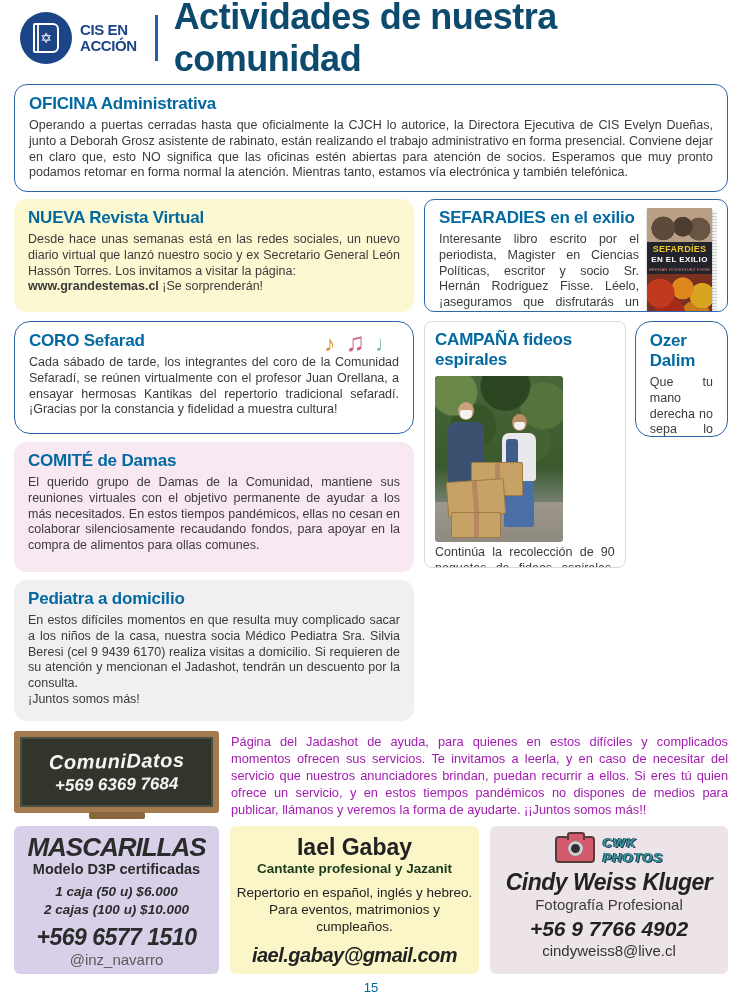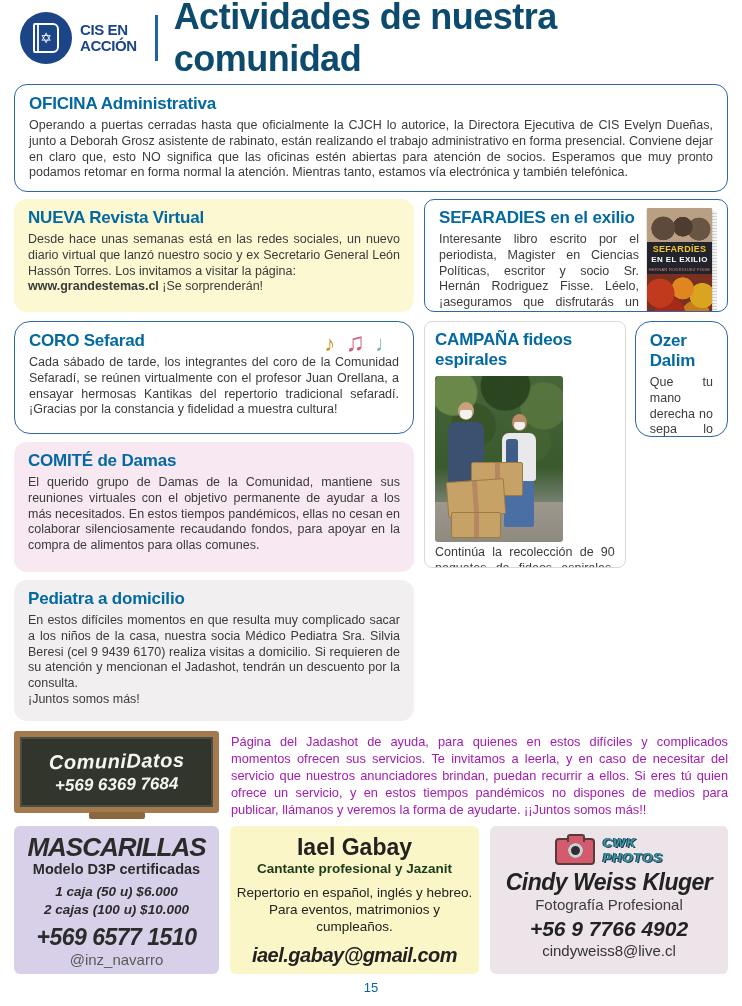--- a/index.html
+++ b/index.html
@@ -109,21 +109,21 @@
   .masc-sub { font-size:14.5px; font-weight:bold; margin-top:1px; }
   .masc-price { font-size:13.5px; font-style:italic; font-weight:bold; line-height:1.3; margin-top:6px; }
   .masc-phone { font-size:23px; font-weight:bold; font-style:italic; letter-spacing:-0.5px; margin-top:8px; line-height:1; }
   .masc-handle { font-size:15px; color:#5a5a5a; margin-top:2px; }
   .ad-iael { flex:1; background:#faf6c8; color:#222; }
   .iael-name { font-size:23px; font-weight:bold; line-height:1; margin-top:2px; }
   .iael-sub { font-size:13.5px; font-weight:bold; color:#1c3b1c; margin-top:2px; }
   .iael-body { font-size:13.5px; line-height:1.25; margin-top:9px; }
   .iael-mail { font-size:20px; font-weight:bold; font-style:italic; margin-top:8px; letter-spacing:-0.5px; }
   .ad-cindy { width:238px; background:#ece4e8; color:#222; }
-  .cwk-row { display:flex; align-items:center; justify-content:center; gap:8px; margin-top:2px; }
+  .cwk-row { display:flex; align-items:flex-start; justify-content:center; gap:8px; margin-top:2px; }
   .camera { width:40px; height:27px; background:#d45a6e; border:2px solid #5a3b3b; border-radius:4px; position:relative; }
   .camera::before { content:""; position:absolute; top:-6px; left:10px; width:14px; height:6px; background:#d45a6e; border:2px solid #5a3b3b; border-bottom:none; border-radius:3px 3px 0 0; }
   .camera::after { content:""; position:absolute; left:11px; top:3px; width:15px; height:15px; border-radius:50%; background:#2e2e34; box-shadow:inset 0 0 0 3px #cfcfcf; }
   .cwk-logo { text-align:left; font-weight:bold; font-style:italic; font-size:13px; line-height:1.15; color:#3a9a9a; text-shadow:1px 1px 0 #203a5a, -1px 0 0 #203a5a; letter-spacing:1px; }
   .cindy-name { font-size:23px; font-weight:bold; font-style:italic; letter-spacing:-0.5px; margin-top:5px; line-height:1; }
   .cindy-sub { font-size:15px; margin-top:2px; color:#3c3c3c; }
   .cindy-phone { font-size:21px; font-weight:bold; font-style:italic; margin-top:5px; line-height:1; }
   .cindy-mail { font-size:15px; margin-top:3px; color:#333; }
 
   .link-bold { font-weight:bold; }

